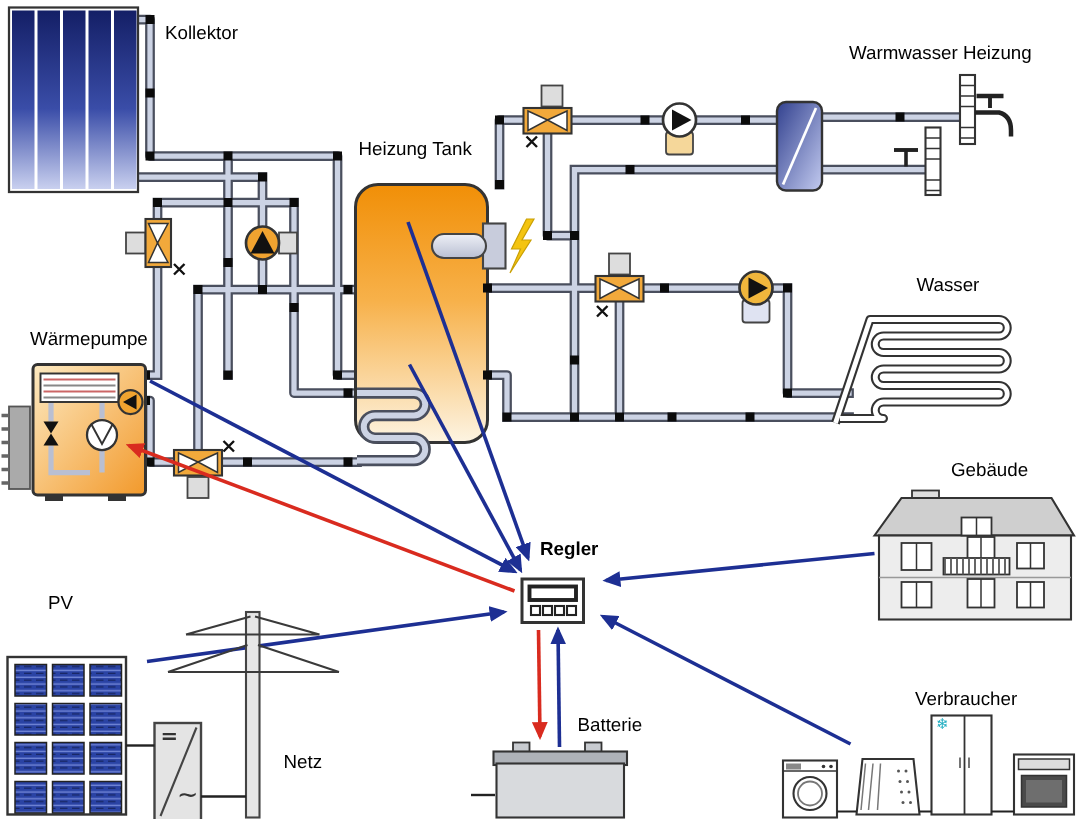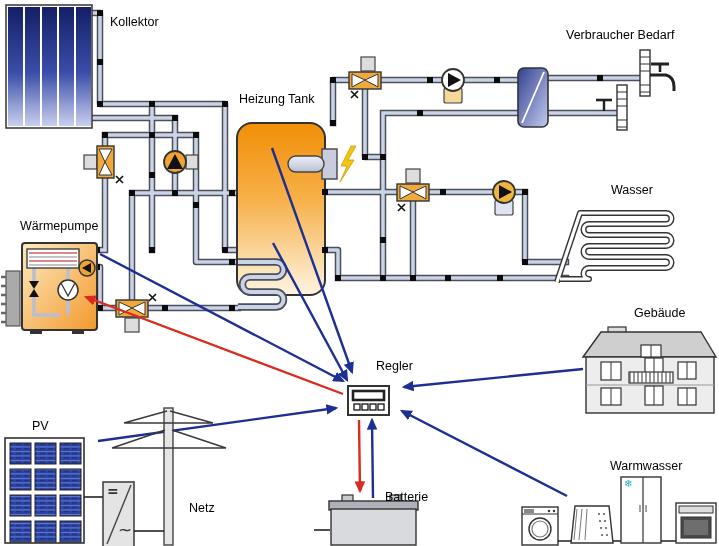--- a/index.html
+++ b/index.html
@@ -361,26 +361,26 @@
     <rect x="681" y="517" width="30" height="21" fill="#4a4a4a" stroke="#333" stroke-width="1"></rect>
     <rect x="684" y="520" width="24" height="15" fill="#6e6e6e"></rect>
   </g>
   <g>
     <path d="M558,541 H571 M613,541 H621 M661,541 H676" stroke="#222" stroke-width="1.4"></path>
   </g>
 </svg>
 
   <div class="lbl" style="left:110px;top:16px;">Kollektor</div>
   <div class="lbl" style="left:239px;top:93px;">Heizung Tank</div>
-  <div class="lbl" style="left:566px;top:29px;">Verbraucher Bedarf</div>
+  <div class="lbl" style="left:566px;top:29px;">Warmwasser Heizung</div>
   <div class="lbl" style="left:611px;top:184px;">Wasser</div>
   <div class="lbl" style="left:20px;top:220px;">Wärmepumpe</div>
   <div class="lbl" style="left:634px;top:307px;">Gebäude</div>
-  <div class="lbl" style="left:376px;top:360px;">Regler</div>
-  <div class="lbl" style="left:32px;top:420px;">PV</div>
+  <div class="lbl" style="left:360px;top:360px;font-weight:bold;">Regler</div>
+  <div class="lbl" style="left:32px;top:396px;">PV</div>
   <div class="lbl" style="left:189px;top:502px;">Netz</div>
-  <div class="lbl" style="left:385px;top:491px;">Batterie</div>
-  <div class="lbl" style="left:610px;top:460px;">Warmwasser</div>
+  <div class="lbl" style="left:385px;top:477px;">Batterie</div>
+  <div class="lbl" style="left:610px;top:460px;">Verbraucher</div>
 
   <div class="glyph" style="left:107px;top:484px;font-size:14px;font-weight:bold;">=</div>
   <div class="glyph" style="left:118px;top:522px;font-size:17px;">~</div>
   <div class="glyph" style="left:624px;top:479px;font-size:10px;color:#23aec2;">❄</div>
 </div>
 
 </body></html>

